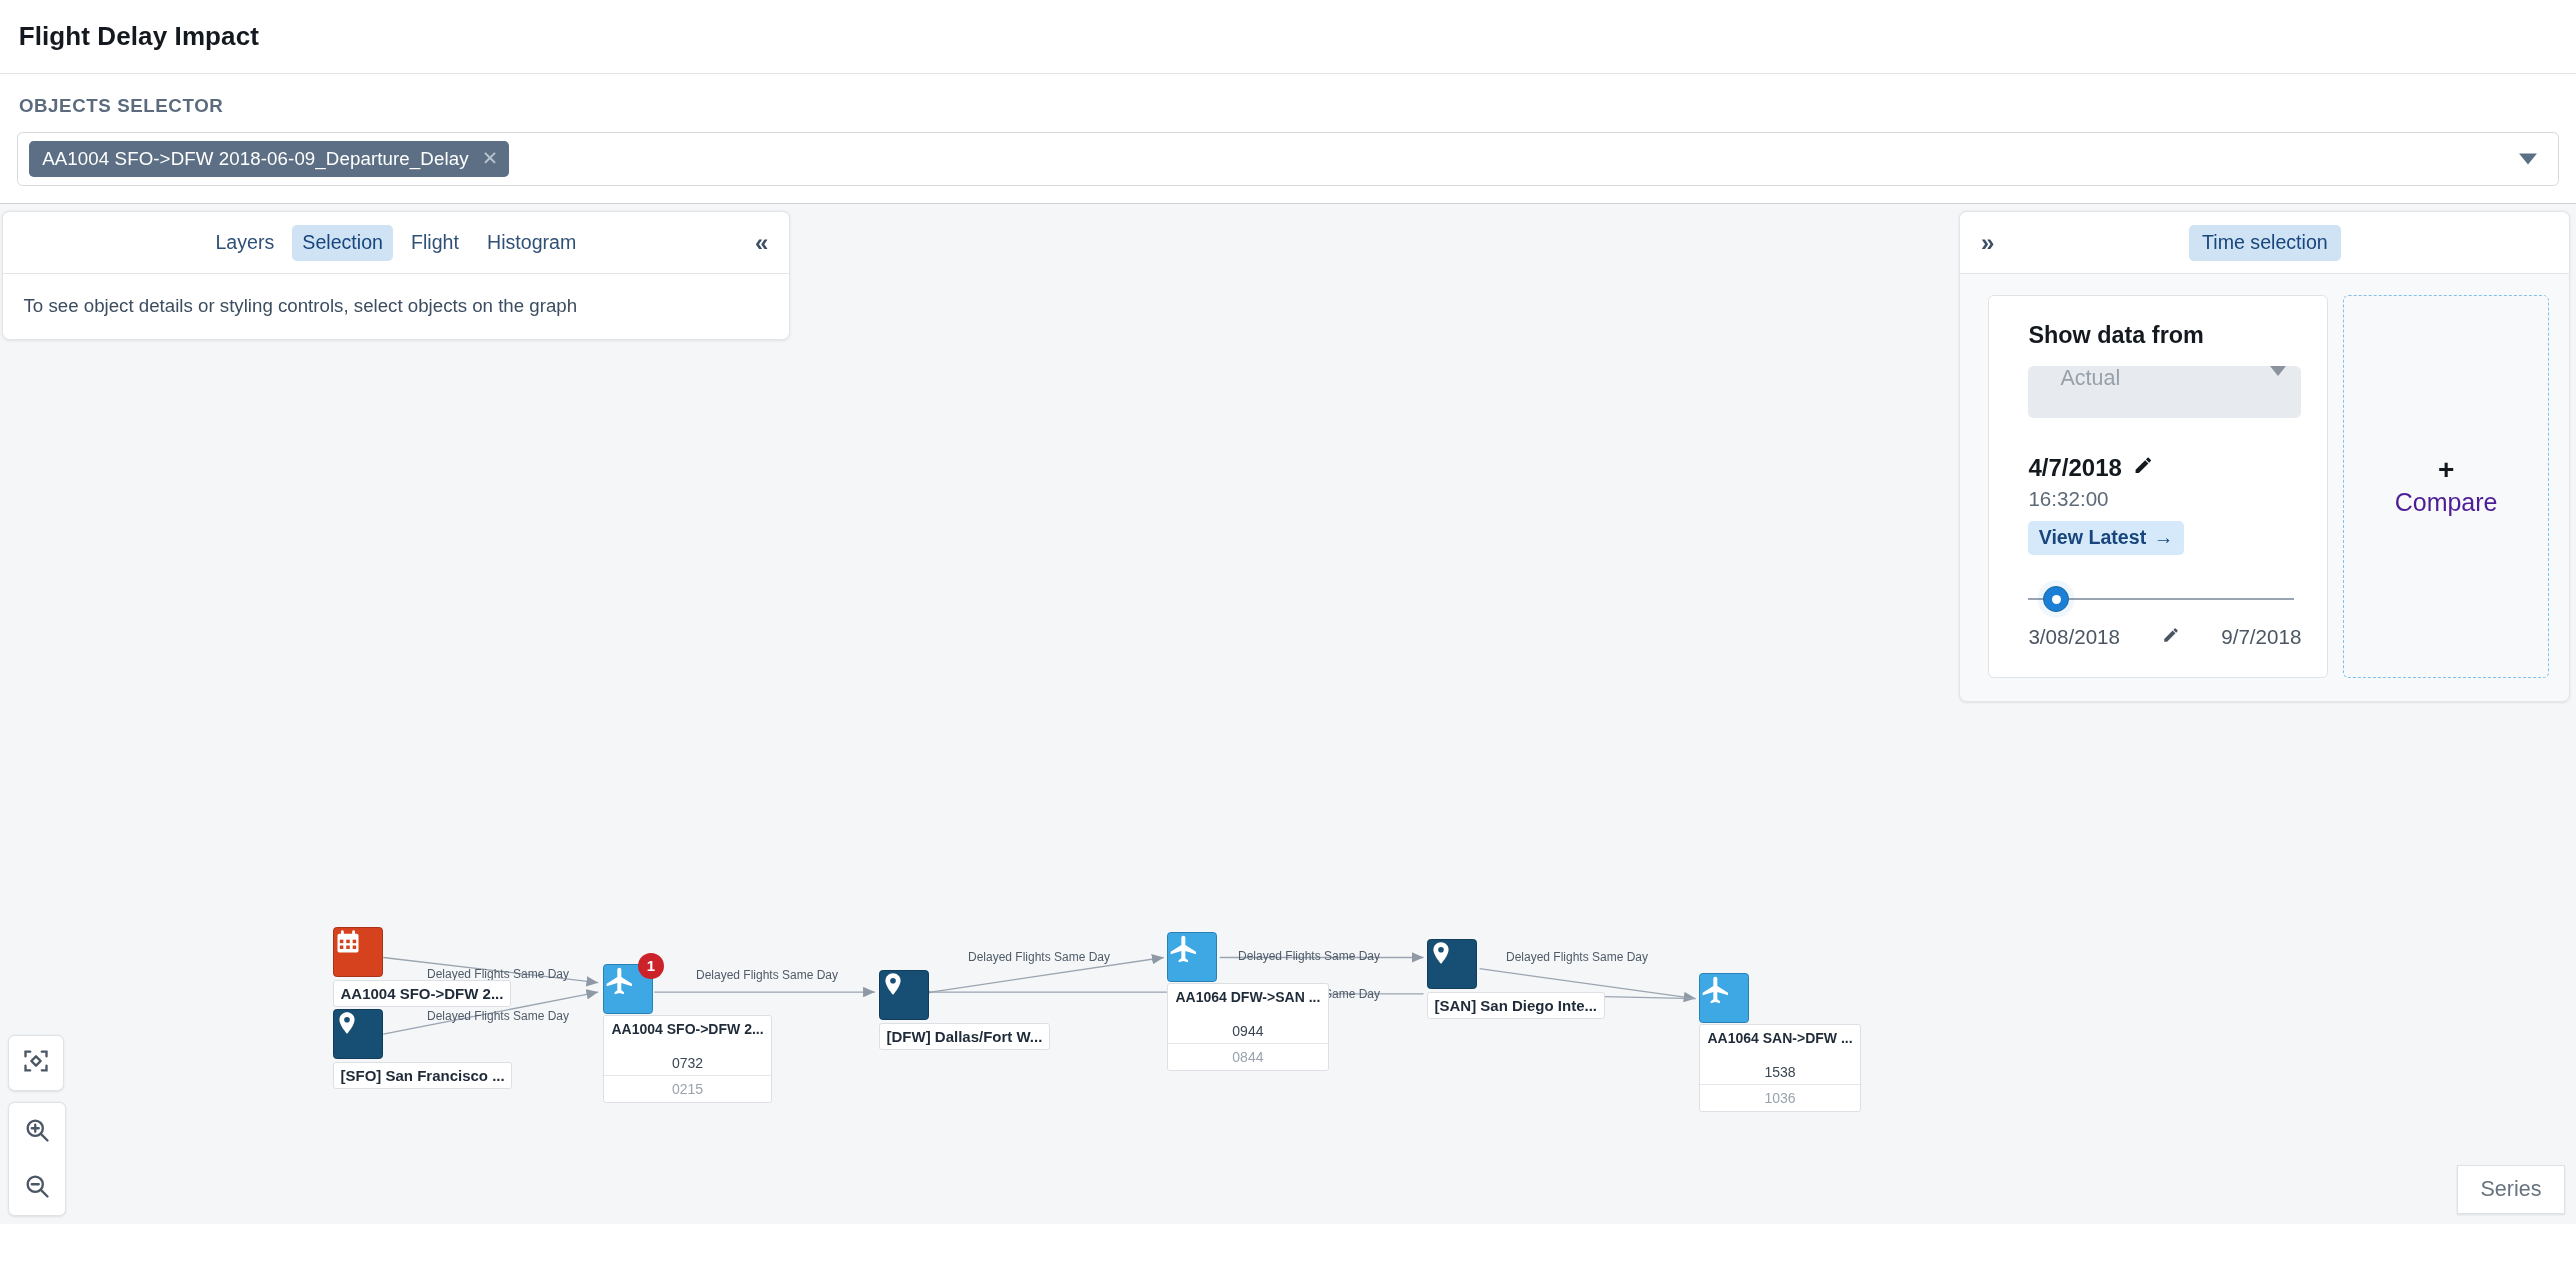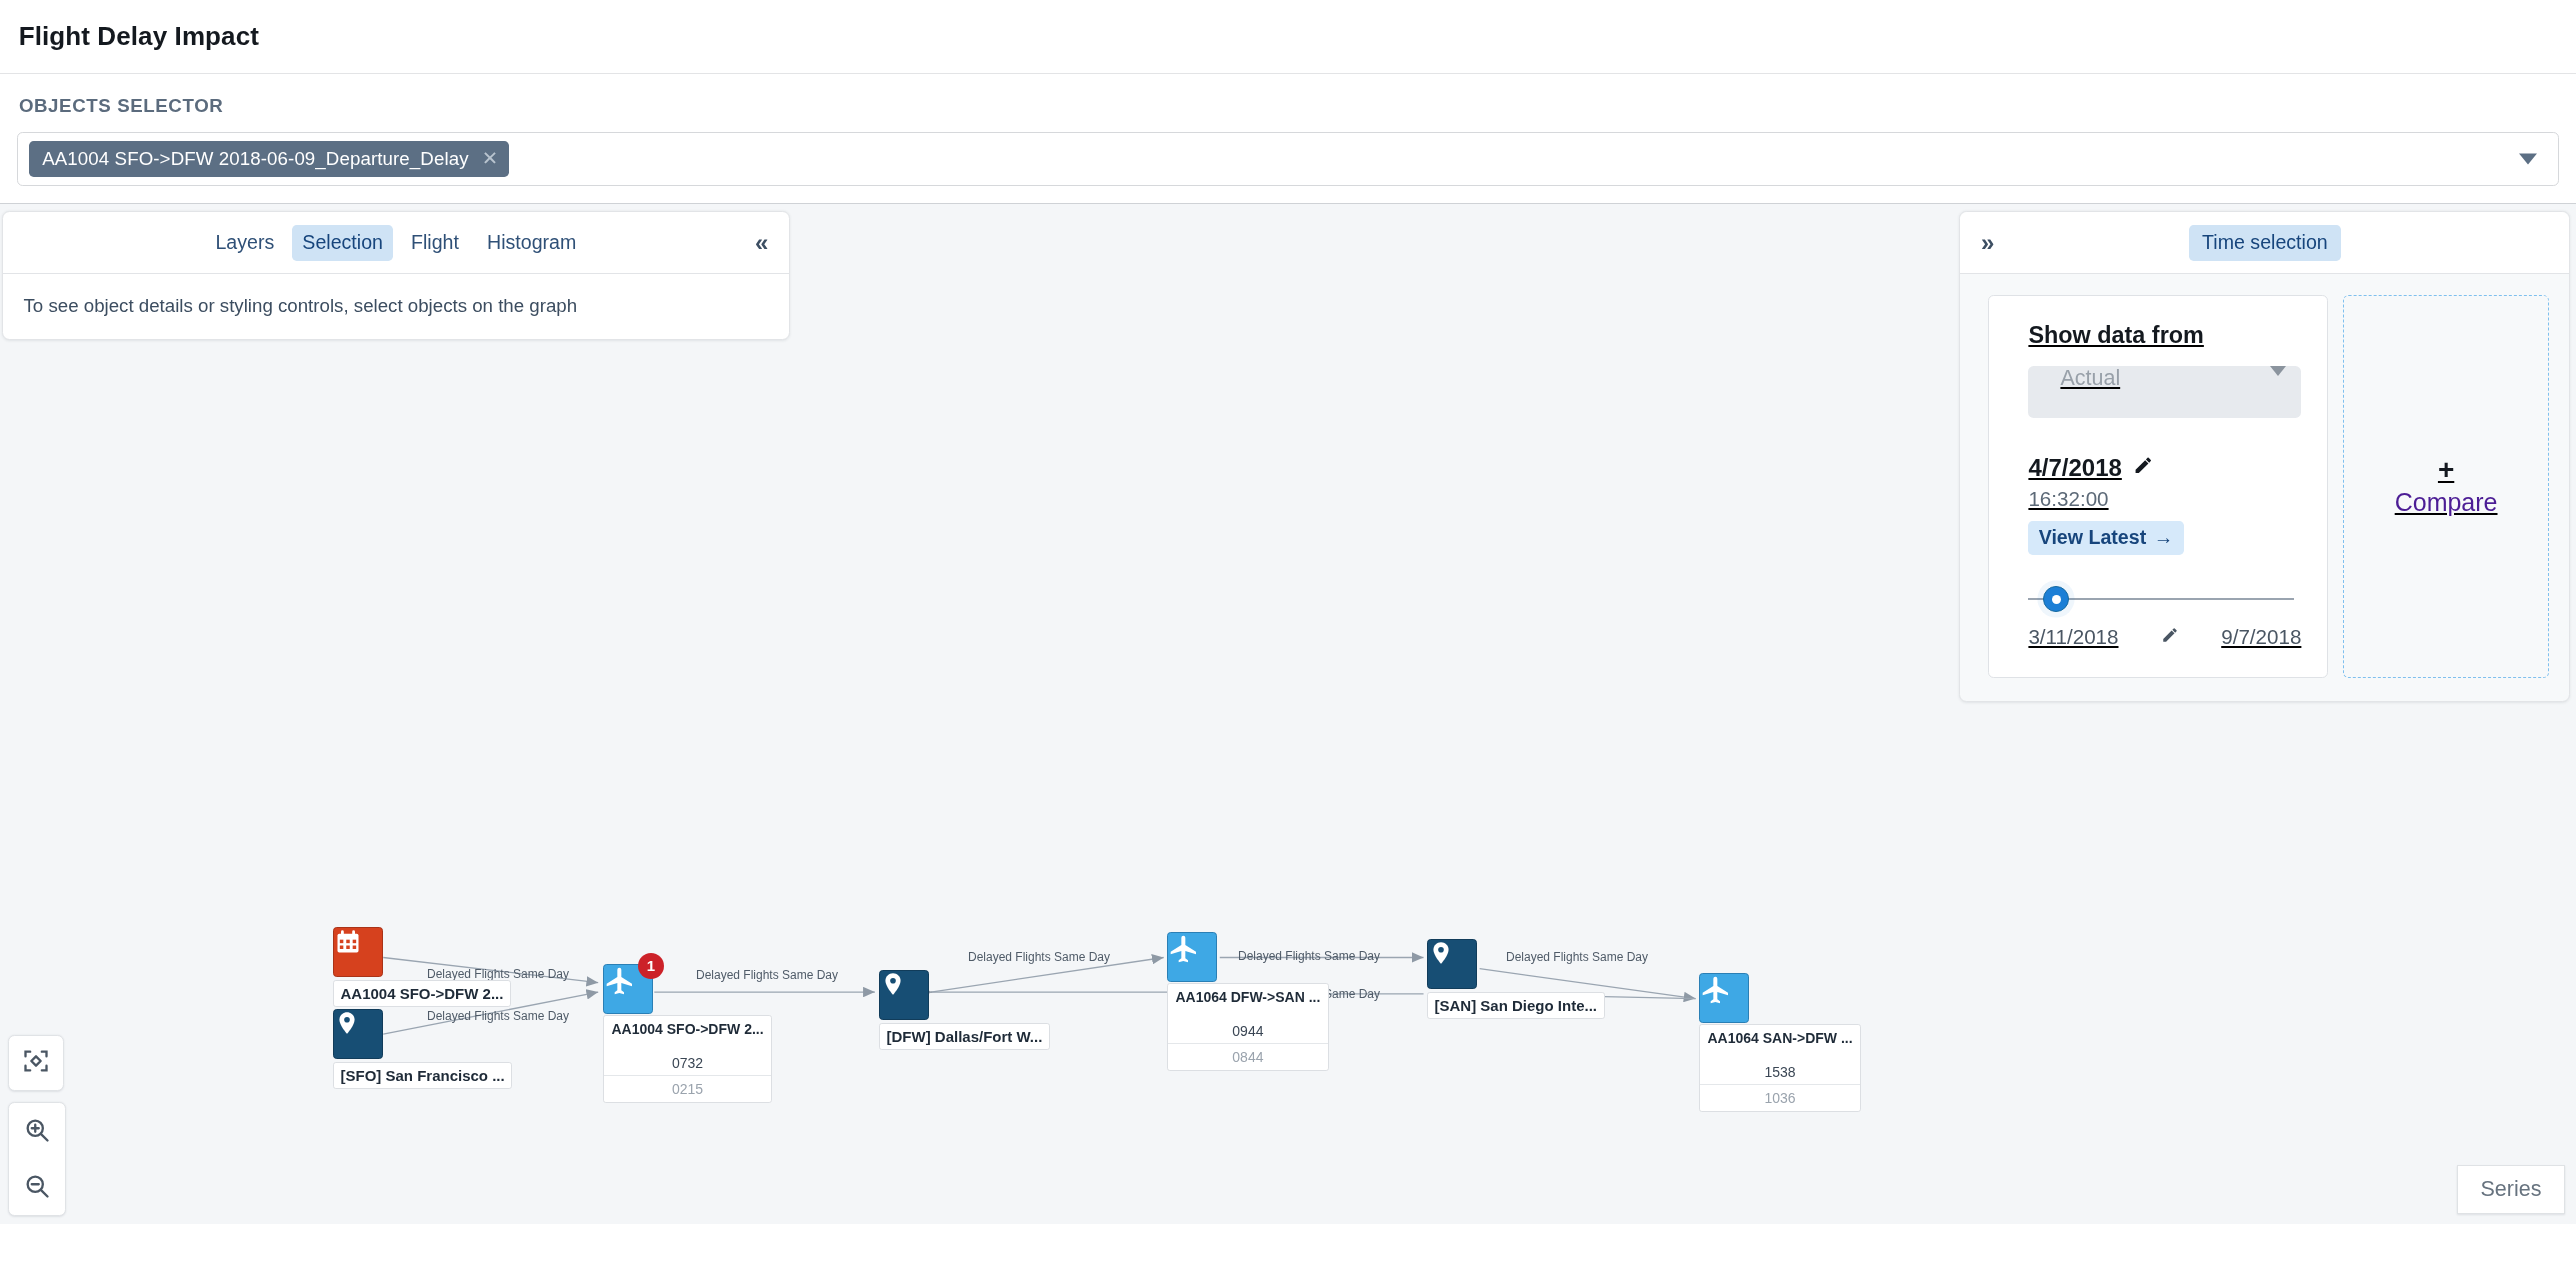--- a/index.html
+++ b/index.html
@@ -166,21 +166,20 @@
     color: #17457c;
     font-size: 19.6px;
     padding: 6.5px 13px;
     border-radius: 4.7px;
     cursor: pointer;
   }
   .rp-body {
     display: flex;
     gap: 15px;
     padding: 20.6px 20.6px 22.4px 28px;
-    text-decoration: underline;
   }
   .time-card {
     flex: 0 0 340px;
     background: #ffffff;
     border: 0.9px solid #dfe2e6;
     border-radius: 5.6px;
     padding: 26px 26px 28px 39px;
   }
   .tc-label {
     font-size: 23.4px;
@@ -600,21 +599,21 @@
         </div>
 
         <div class="slider-row">
           <div class="slider-track"></div>
           <div class="slider-thumb">
               <i></i>
             </div>
         </div>
 
         <div class="range-row">
-          <span>3/11/2018</span>
+          <span>3/08/2018</span>
           <span>
             <svg width="18" height="18" viewBox="0 0 24 24" fill="#4a5663">
               <path d="M3 17.2V21h3.8L18 9.8l-3.8-3.8L3 17.2zM20.7 7.1a1 1 0 0 0 0-1.4l-2.4-2.4a1 1 0 0 0-1.4 0l-1.8 1.8L18.9 8.9l1.8-1.8z"></path>
             </svg>
           </span>
           <span>9/7/2018</span>
         </div>
       </div>
 
       <div class="compare-box">

